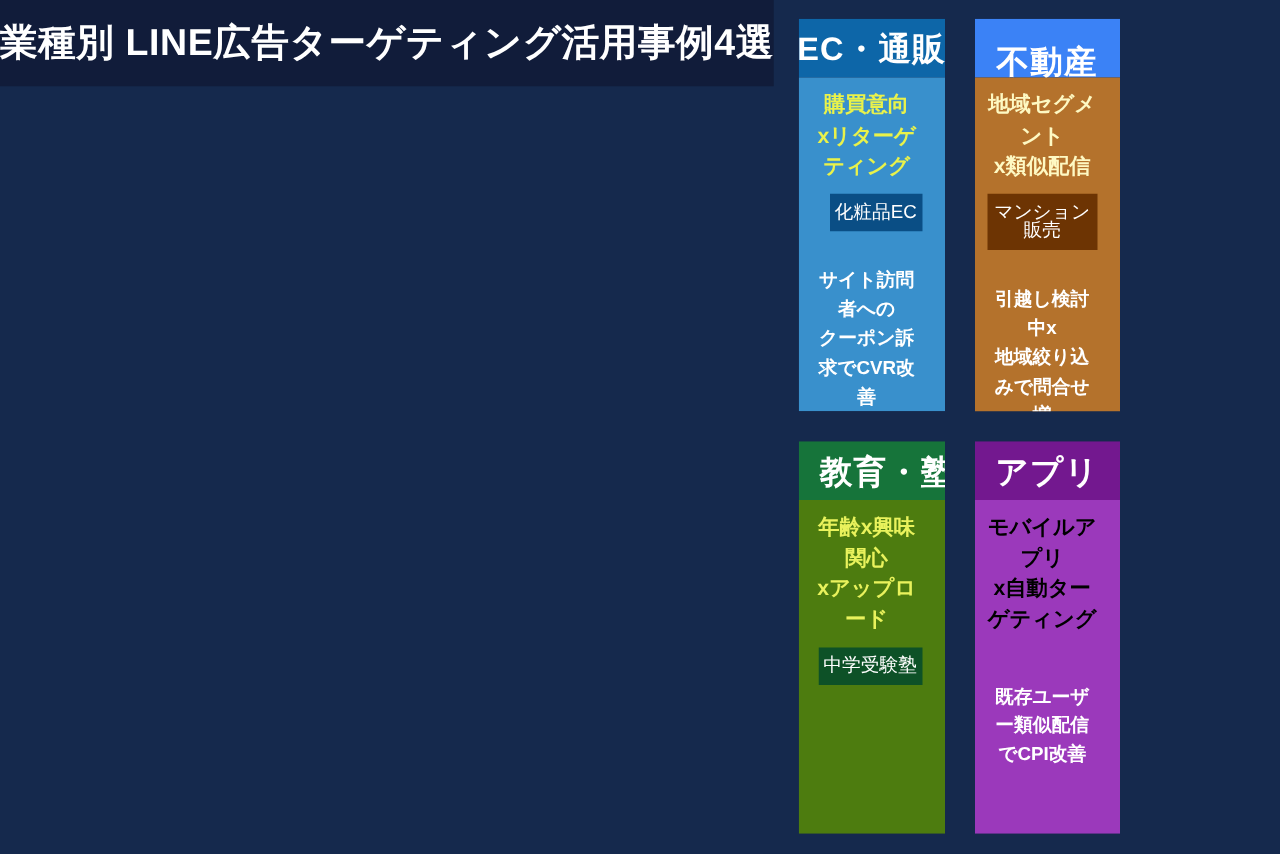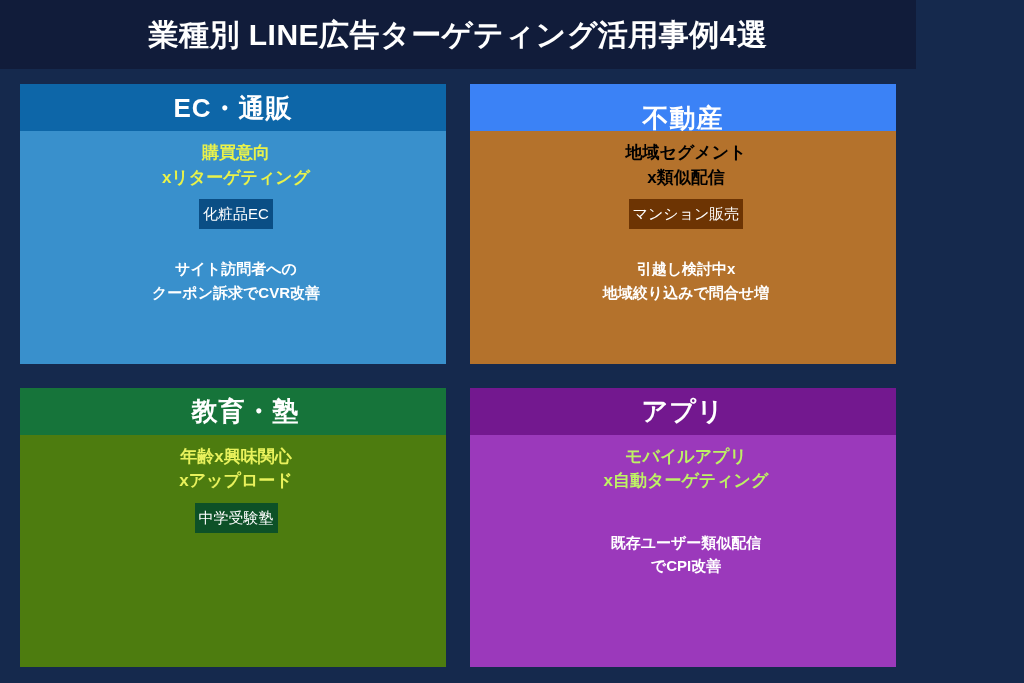--- a/index.html
+++ b/index.html
@@ -16,21 +16,20 @@
     font-family: "Liberation Sans", "DejaVu Sans", sans-serif;
     -webkit-font-smoothing: antialiased;
   }
 
   .poster {
     position: relative;
     width: 916px;
     height: 683px;
     background: #15294d;
     display: flex;
-    flex-direction: column;
   }
 
   
   .title-band {
     height: 69px;
     flex: 0 0 69px;
     background: #111c3a;
     display: flex;
     align-items: center;
     justify-content: center;
@@ -79,22 +78,22 @@
     line-height: 1;
     letter-spacing: 1px;
     white-space: nowrap;
   }
 
   
   .card-body {
     flex: 1 1 auto;
     display: flex;
     flex-direction: column;
-    align-items: center;
-    padding: 10px 4px 0 10px;
+    align-items: flex-end;
+    padding: 10px 18px 0 10px;
   }
 
   .card-tagline {
     text-align: center;
     font-size: 17px;
     font-weight: bold;
     line-height: 1.45;
     margin-bottom: 9px;
     white-space: pre-line;
   }
@@ -119,31 +118,31 @@
   }
 
   
   .card-ec   .card-header { background: #0d66a8; }
   .card-ec   .card-body   { background: #3990cc; }
   .card-ec   .card-tagline{ color: #e9f24a; }
   .card-ec   .card-badge  { background: #0a4e85; }
 
   .card-re   .card-header { background: #3b82f6; align-items: flex-end; }
   .card-re   .card-body   { background: #b4722c; }
-  .card-re   .card-tagline{ color: #000000; }
+  .card-re   .card-tagline{ color: #fef9c3; }
   .card-re   .card-badge  { background: #6d3403; }
 
   .card-edu  .card-header { background: #16743a; padding-left: 25px; }
   .card-edu  .card-body   { background: #4d7c0f; }
   .card-edu  .card-tagline{ color: #e9f25c; }
   .card-edu  .card-badge  { background: #0d5127; }
 
   .card-app  .card-header { background: #73188f; }
   .card-app  .card-body   { background: #9b39bb; }
-  .card-app  .card-tagline{ color: #bef264; }
+  .card-app  .card-tagline{ color: #000000; }
   .card-app  .card-badge  { background: #5d0f77; }
 </style>
 </head>
 <body>
 
 <div class="poster">
 
   <div class="title-band">
     <h1 class="poster-title">業種別 LINE広告ターゲティング活用事例4選</h1>
   </div>

